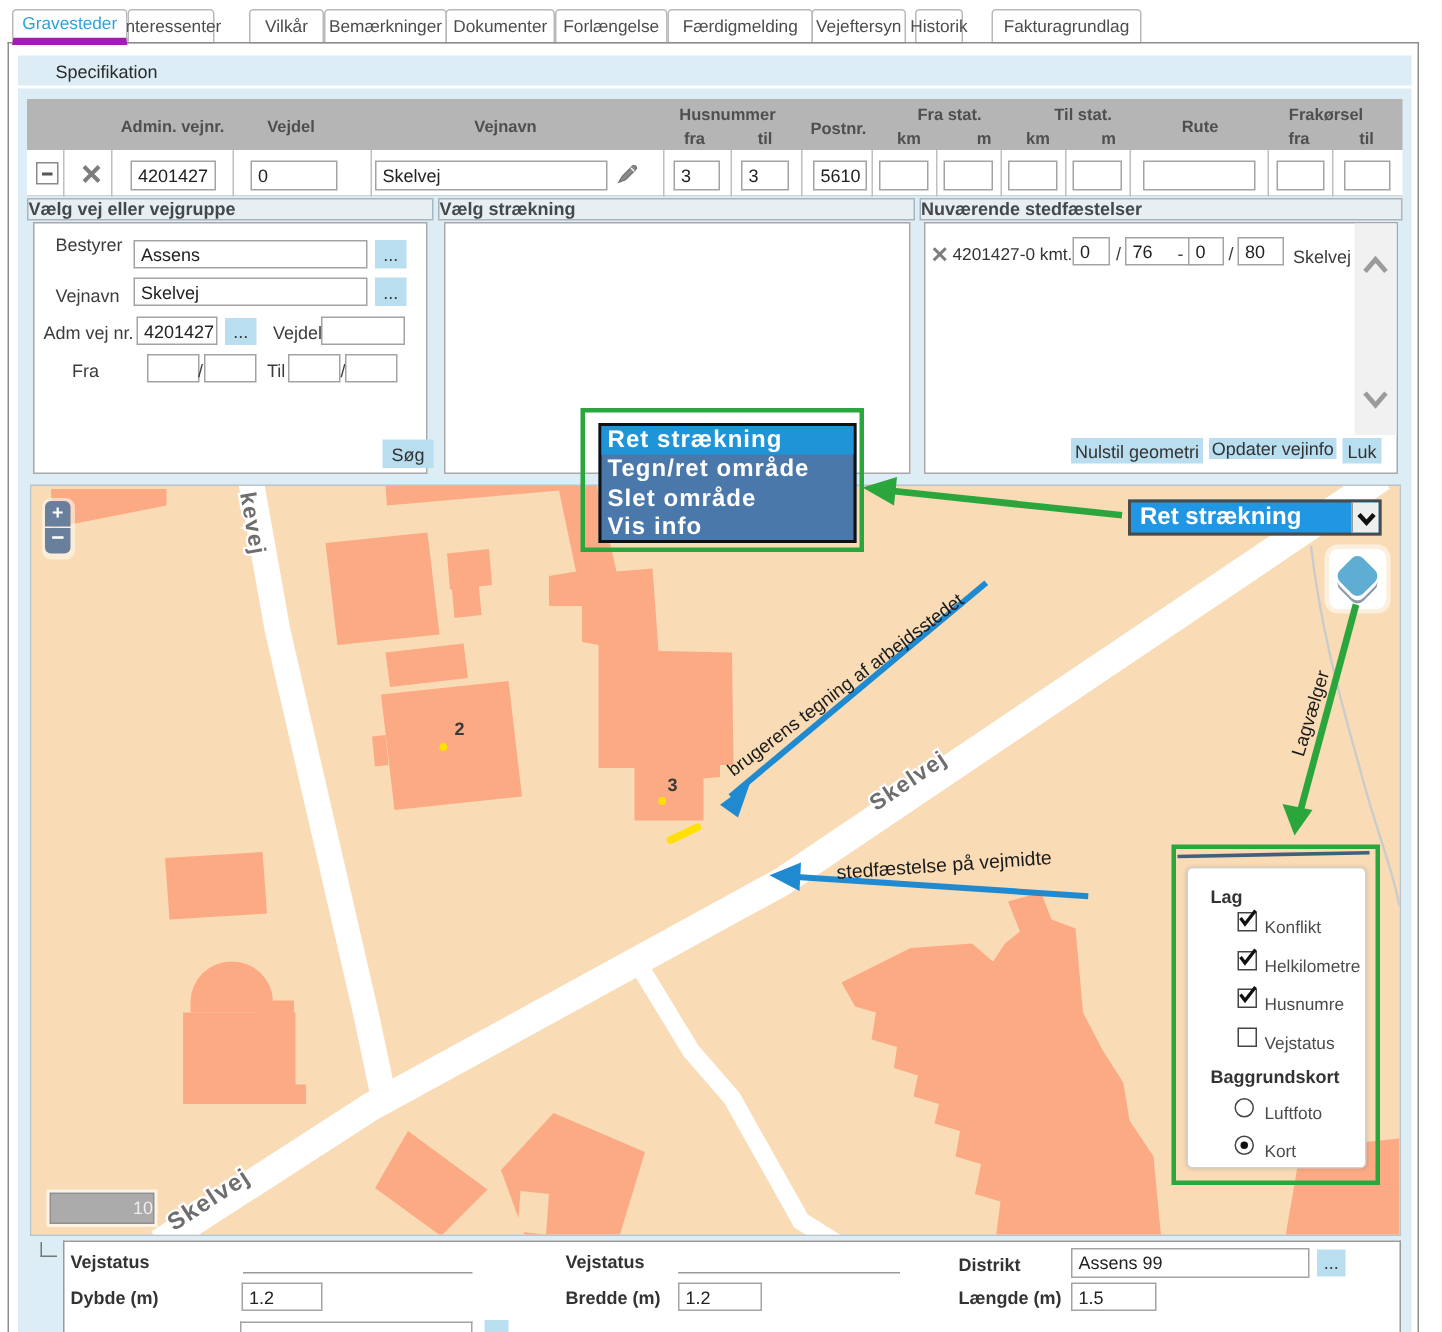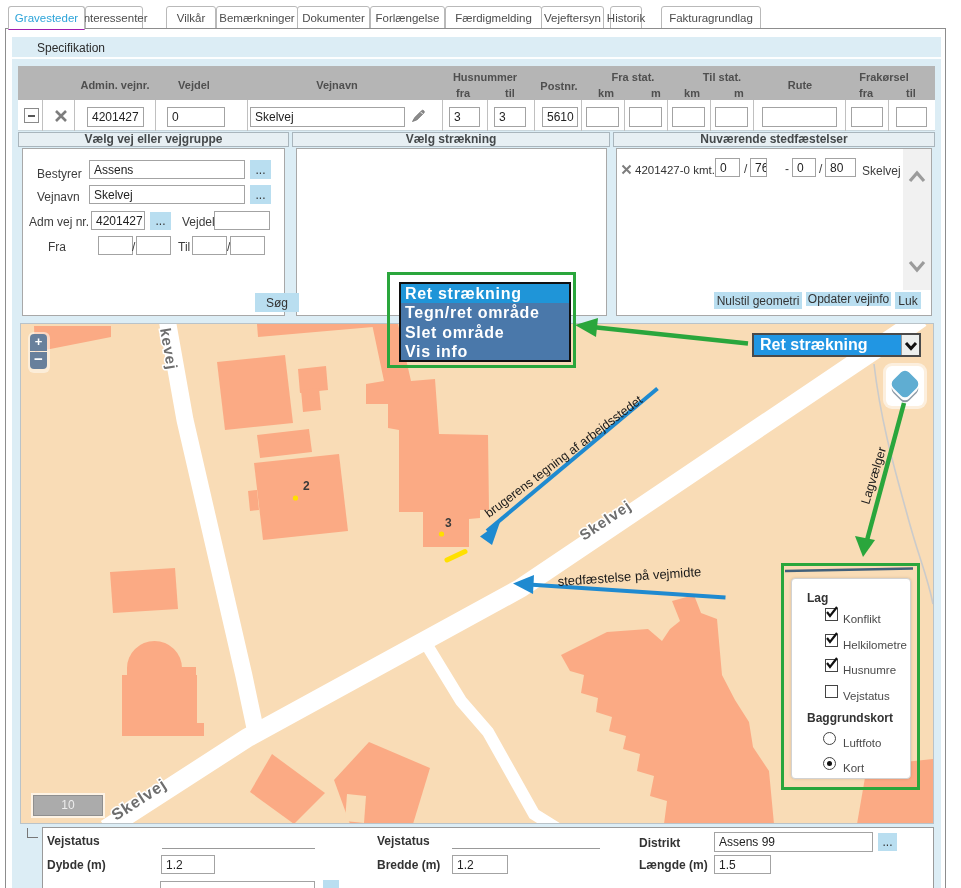--- a/index.html
+++ b/index.html
@@ -1,24 +1,24 @@
 <!DOCTYPE html>
 <html><head><meta charset="utf-8"><style>
 *{margin:0;padding:0;box-sizing:border-box}
 html,body{width:961px;height:888px;background:#fff;font-family:"Liberation Sans",sans-serif;overflow:hidden;position:relative}
 .a{position:absolute}
 .tab{position:absolute;top:6px;height:23px;background:#fff;border:1px solid #b9b9b9;border-radius:3px 3px 0 0;font-size:11.5px;color:#4c4c4c;display:flex;align-items:center;justify-content:center;z-index:3}
-.tab.on{color:#2da4d9;border-bottom:1px solid #a21caf;z-index:5;height:24px}
+.tab.on{color:#2da4d9;border-bottom:5px solid #a21caf;z-index:5;height:24px}
 .inp{position:absolute;border:1px solid #a3a3a3;background:#fff;font-size:12px;color:#222;line-height:18px;padding:0 4px;white-space:nowrap;overflow:hidden}
 .btn{position:absolute;background:#b9def0;color:#333;font-size:12px;display:flex;align-items:center;justify-content:center}
 .lbl{position:absolute;font-size:12px;color:#3c3c3c;white-space:nowrap}
 .b{font-weight:bold}
 .hc{position:absolute;font-size:11px;font-weight:bold;color:#4f4f4f;transform:translateX(-50%);white-space:nowrap}
 .sep{position:absolute;top:100px;width:1px;height:31px;background:#c0c0c0}
-.phd{position:absolute;top:132px;height:15px;background:#e7eff3;border:1px solid #a9b5bc;font-size:12px;font-weight:bold;color:#44484a;text-align:center;line-height:13px}
+.phd{position:absolute;top:132px;height:15px;background:#e7eff3;border:1px solid #a9b5bc;font-size:12px;font-weight:bold;color:#44484a;line-height:13px}
 .pbx{position:absolute;top:148px;height:168px;background:#fff;border:1px solid #a8a8a8}
 .mnu{font-size:16px;letter-spacing:.7px;font-weight:bold;color:#fff;padding-left:4px;height:19.25px;line-height:19px;white-space:nowrap}
 .cb{position:absolute;width:13px;height:13px;border:1.5px solid #444;background:#fff}
 .rd{position:absolute;width:13px;height:13px;border:1.5px solid #444;border-radius:50%;background:#fff}
 .ll{position:absolute;font-size:11.5px;color:#4a4a4a}
 </style></head>
 <body>
 
 <div class="tab on" style="left:8px;width:77px">Gravesteder</div>
 <div class="tab" style="left:85px;width:58px">Interessenter</div>
@@ -94,48 +94,48 @@
 <div class="inp" style="left:762px;top:107px;width:75px;height:20px"></div>
 <div class="inp" style="left:851px;top:107px;width:32px;height:20px"></div>
 <div class="inp" style="left:896px;top:107px;width:31px;height:20px"></div>
 
 <div class="phd" style="left:18px;width:271px">Vælg vej eller vejgruppe</div>
 <div class="phd" style="left:292px;width:318px">Vælg strækning</div>
 <div class="phd" style="left:613px;width:322px">Nuværende stedfæstelser</div>
 <div class="pbx" style="left:22px;width:263px"></div>
 <div class="pbx" style="left:296px;width:311px"></div>
 <div class="pbx" style="left:616px;width:316px"></div>
-<div class="lbl" style="left:37px;top:167px">Bestyrer</div>
+<div class="lbl" style="left:37px;top:156px">Bestyrer</div>
 <div class="inp" style="left:89px;top:160px;width:156px;height:19px">Assens</div>
 <div class="btn" style="left:250px;top:160px;width:21px;height:19px">...</div>
 <div class="lbl" style="left:37px;top:190px">Vejnavn</div>
 <div class="inp" style="left:89px;top:185px;width:156px;height:19px">Skelvej</div>
 <div class="btn" style="left:250px;top:185px;width:21px;height:19px">...</div>
 <div class="lbl" style="left:29px;top:215px">Adm vej nr.</div>
 <div class="inp" style="left:91px;top:211px;width:54px;height:19px;text-align:right">4201427</div>
 <div class="btn" style="left:150px;top:212px;width:21px;height:18px">...</div>
 <div class="lbl" style="left:182px;top:215px">Vejdel</div>
 <div class="inp" style="left:214px;top:211px;width:56px;height:19px"></div>
 <div class="lbl" style="left:48px;top:240px">Fra</div>
 <div class="inp" style="left:98px;top:236px;width:35px;height:19px"></div>
 <div class="lbl" style="left:132px;top:240px">/</div>
 <div class="inp" style="left:136px;top:236px;width:35px;height:19px"></div>
 <div class="lbl" style="left:178px;top:240px">Til</div>
 <div class="inp" style="left:192px;top:236px;width:35px;height:19px"></div>
 <div class="lbl" style="left:227px;top:240px">/</div>
 <div class="inp" style="left:230px;top:236px;width:35px;height:19px"></div>
-<div class="btn" style="left:255px;top:293px;width:44px;height:19px">Søg</div>
+<div class="btn" style="left:255px;top:293px;width:34px;height:19px">Søg</div>
 
 <svg class="a" style="left:621px;top:164px" width="11" height="11" viewBox="0 0 11 11">
     <path d="M1.5,1.5 L9.5,9.5 M9.5,1.5 L1.5,9.5" stroke="#7d7d7d" stroke-width="2"></path>
   </svg>
 <div class="lbl" style="left:635px;top:164px;color:#333;font-size:11.5px">4201427-0 kmt.</div>
 <div class="inp" style="left:715px;top:158px;width:25px;height:19px">0</div>
 <div class="lbl" style="left:744px;top:162px">/</div>
-<div class="inp" style="left:750px;top:158px;width:17px;height:19px">76</div>
+<div class="inp" style="left:750px;top:158px;width:49px;height:19px">76</div>
 <div class="lbl" style="left:785px;top:162px">-</div>
 <div class="inp" style="left:792px;top:158px;width:24px;height:19px">0</div>
 <div class="lbl" style="left:819px;top:162px">/</div>
 <div class="inp" style="left:825px;top:158px;width:31px;height:19px">80</div>
 <div class="lbl" style="left:862px;top:164px">Skelvej</div>
 <div class="a" style="left:903px;top:149px;width:28px;height:141px;background:#f1f1f1">
 <svg width="28" height="141" viewBox="0 0 28 141">
 <path d="M7,32 L14,24 L21,32" stroke="#9b9b9b" stroke-width="3.2" fill="none"></path>
 <path d="M7,113 L14,121 L21,113" stroke="#9b9b9b" stroke-width="3.2" fill="none"></path>
 </svg></div>
@@ -212,21 +212,21 @@
 </div>
 <div class="a" style="left:886px;top:366px;width:38px;height:40px;background:#fff;border-radius:6px;box-shadow:0 0 0 3px rgba(255,255,255,.55);z-index:6">
   <svg width="38" height="40" viewBox="0 0 38 40">
     <g>
       <rect x="8" y="12" width="22" height="22" rx="5.5" transform="rotate(45 19 23)" fill="#8e9aa6"></rect>
       <rect x="8" y="10" width="22" height="22" rx="5.5" transform="rotate(45 19 21)" fill="#fdfdfd"></rect>
       <rect x="8" y="7" width="22" height="22" rx="5.5" transform="rotate(45 19 18)" fill="#5fadd2"></rect>
     </g>
   </svg>
 </div>
-<div class="a" style="left:33px;top:795px;width:70px;height:21px;background:#ababab;border:1px solid #8f8f8f;outline:2px solid rgba(255,255,255,.65);color:#ededed;font-size:12px;text-align:center;line-height:19px;z-index:6">10</div>
+<div class="a" style="left:33px;top:795px;width:70px;height:21px;background:#ababab;border:1px solid #8f8f8f;outline:2px solid rgba(255,255,255,.65);color:#ededed;font-size:12px;text-align:right;line-height:19px;z-index:6">10</div>
 
 <div class="a" style="left:387px;top:272px;width:189px;height:96px;border:3px solid #2aa63c;z-index:8"></div>
 <div class="a" style="left:399px;top:282px;width:172px;height:80px;background:#4a78aa;border:2px solid #101010;z-index:8">
 <div class="mnu" style="background:#1f95d8">Ret strækning</div>
 <div class="mnu">Tegn/ret område</div>
 <div class="mnu">Slet område</div>
 <div class="mnu">Vis info</div>
 </div>
 
 <svg class="a" width="961" height="888" viewBox="0 0 961 888" style="left:0;top:0;z-index:7;pointer-events:none">

